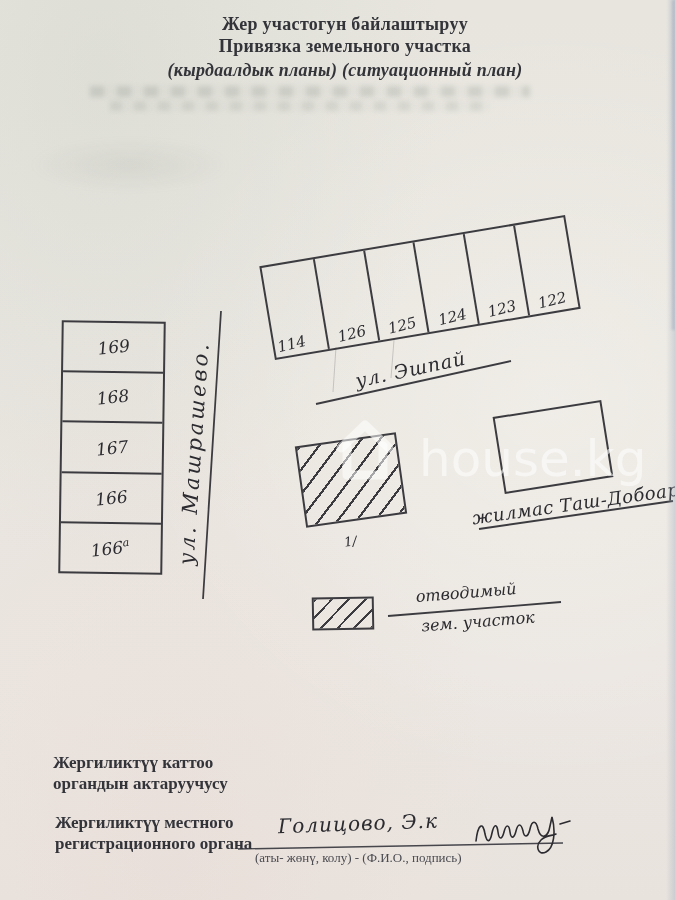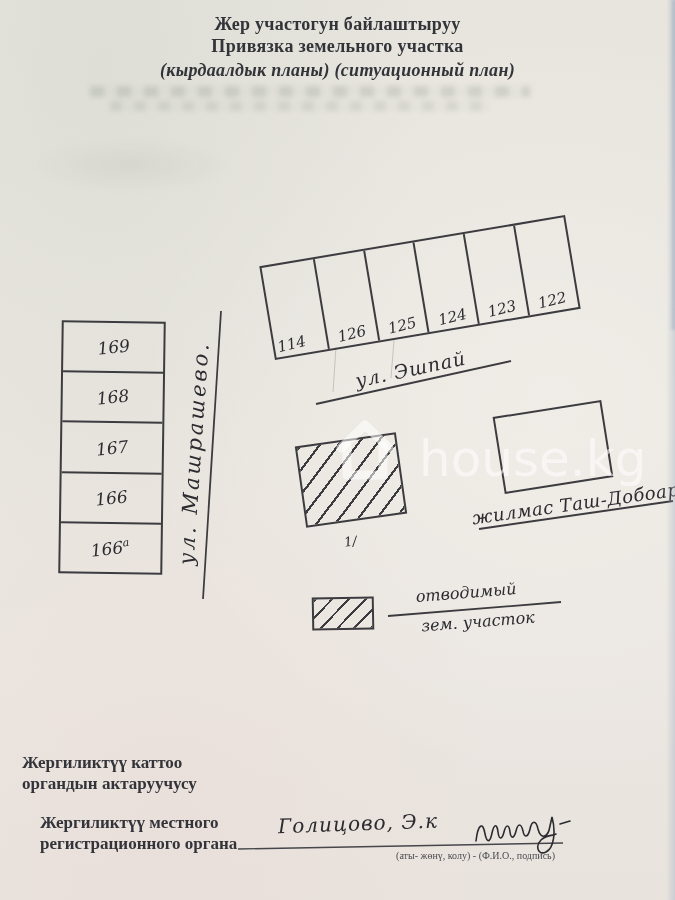--- a/index.html
+++ b/index.html
@@ -6,21 +6,21 @@
   body {
     width:675px; height:900px; position:relative; overflow:hidden;
     font-family:"Liberation Serif", serif;
     background:
       radial-gradient(ellipse at 15% 8%, rgba(200,206,196,0.30), transparent 42%),
       radial-gradient(ellipse at 82% 45%, rgba(255,253,248,0.30), transparent 55%),
       radial-gradient(ellipse at 25% 96%, rgba(233,216,210,0.35), transparent 45%),
       linear-gradient(180deg,#e7e5de 0%, #e9e6e0 40%, #ebe6e1 75%, #e9e3de 100%);
   }
   .abs { position:absolute; }
-  .print { font-family:"Liberation Serif", serif; font-weight:bold; color:#33343a; }
+  .print { font-family:"Liberation Serif", serif; font-weight:bold; color:#33343a;margin-left:15px; }
   .hand { font-family:"DejaVu Serif", serif; font-style:italic; color:#2b2b30; }
   .title-stack { width:100%; text-align:center; padding-top:13px; }
   .title-line { font-size:18px; line-height:22px; letter-spacing:0.3px; }
   .title-sub { margin-top:2px;font-style:italic; }
 
   
   .smudge { position:absolute; filter:blur(2.5px); pointer-events:none; }
   .smudge-a { left:90px; top:86px; width:440px; height:11px;
     background:repeating-linear-gradient(90deg, rgba(120,132,122,0.22) 0 14px, rgba(120,132,122,0.04) 14px 27px); }
   .smudge-b { left:110px; top:101px; width:380px; height:10px;
@@ -55,25 +55,25 @@
   .plot-mark { left:344px; top:534px; font-size:13px; transform:rotate(-8deg); }
   .legend-line1 { left:405px; top:583px; width:122px; text-align:center; transform:rotate(-4.5deg); font-size:16px; }
   .legend-line2 { left:408px; top:612px; width:140px; text-align:center; transform:rotate(-4.5deg); font-size:16px; }
 
   
   .wm-text { left:419px; top:430px; font-family:"DejaVu Sans", sans-serif; font-weight:normal;
     font-size:50px; color:rgba(255,255,255,0.55); letter-spacing:0px; pointer-events:none; }
   .wm-icon { left:334px; top:412px; pointer-events:none; }
 
   
-  .foot-ky { left:22px; top:752px; font-size:17px; line-height:21px; }
+  .foot-ky { left:38px; top:752px; font-size:17px; line-height:21px; }
   .foot-ru { left:40px; top:812px; font-size:17px; line-height:21px; }
   .sig-name { left:278px; top:810px; width:240px; font-size:20px; letter-spacing:1px; transform:rotate(-2deg); }
-  .sig-caption { left:255px; top:850px; width:300px; text-align:right;
-    font-family:"Liberation Serif", serif; font-size:10px; color:#4a4a50; }
+  .sig-caption { left:255px; top:850px; width:300px; text-align:left;
+    font-family:"Liberation Serif", serif; font-size:13px; color:#4a4a50; }
 
   .edge-right { right:0; top:0; width:9px; height:900px;
     background:linear-gradient(to right, rgba(150,165,185,0), rgba(150,165,185,0.35)); }
   .edge-right-top { right:0; top:0; width:5px; height:330px; filter:blur(1px);
     background:linear-gradient(to right, rgba(130,150,185,0), rgba(125,145,180,0.45)); }
 
   svg.overlay { position:absolute; left:0; top:0; pointer-events:none; }
 </style>
 </head>
 <body>

